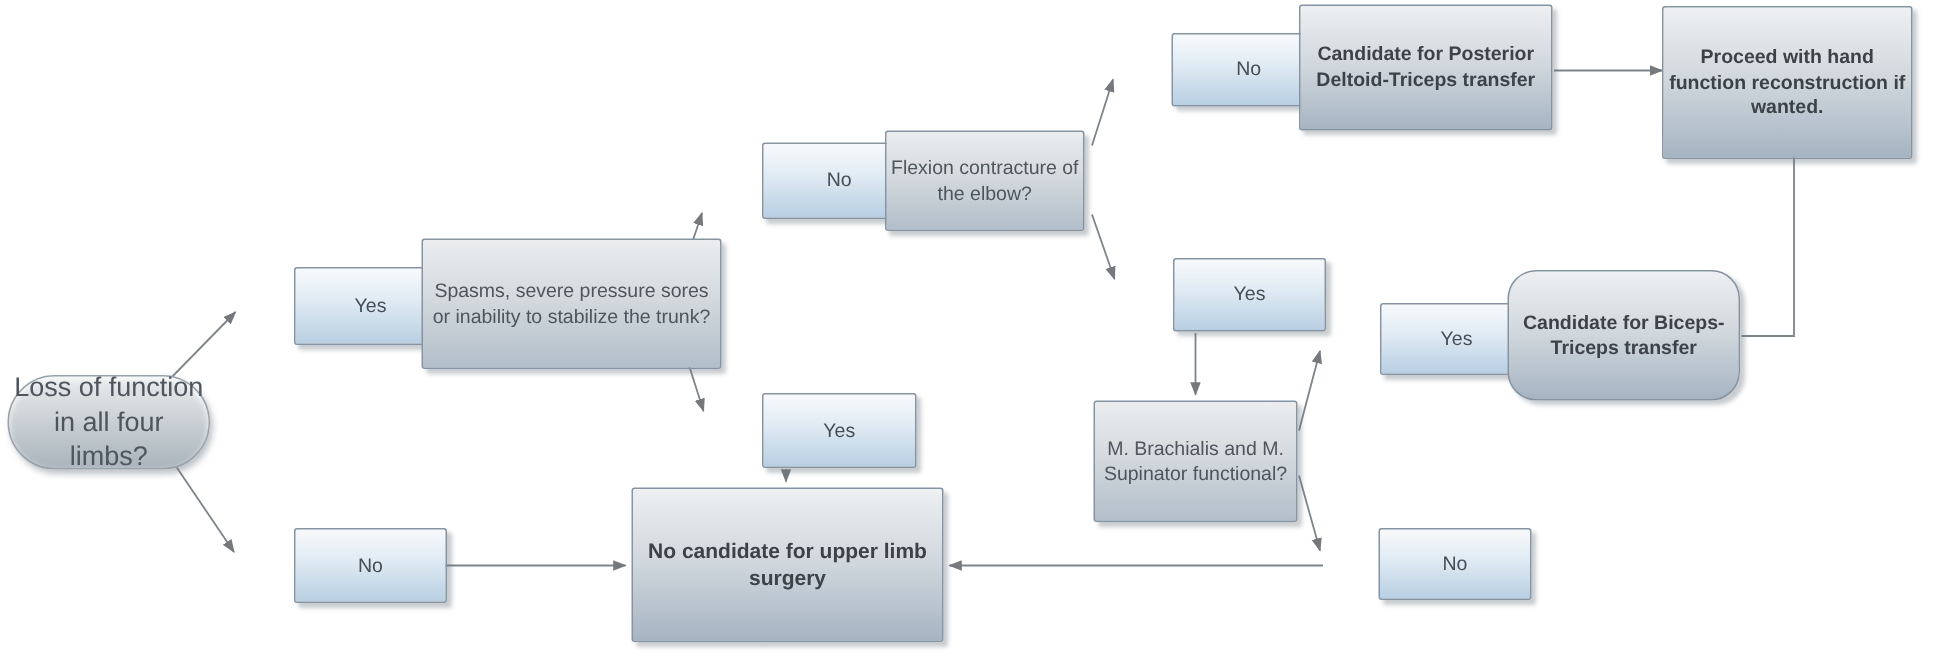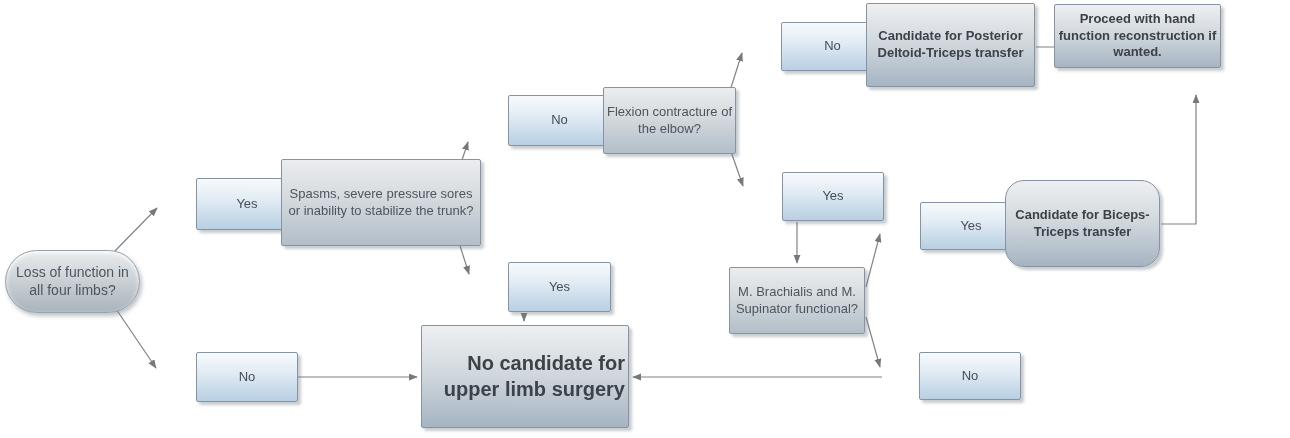--- a/index.html
+++ b/index.html
@@ -35,24 +35,24 @@
   .result{
     background:linear-gradient(180deg,#eef0f2 0%,#cfd6dc 50%,#a6b4c2 100%);
     font-weight:bold;
     color:#3c4248;
   }
   .terminator{
     border-radius:40px;
     border:1.5px solid #98a2aa;
     background:linear-gradient(180deg,#e9eced 0%,#c6cdd2 55%,#aab4bc 100%);
     box-shadow:2px 3px 4px rgba(110,120,130,0.45), inset 0 2px 4px rgba(255,255,255,0.85);
-    font-size:14px;
+    font-size:18px;
     color:#4e555d;
   }
-  .big{font-size:20px;text-align:right;}
+  .big{font-size:14px;}
 </style>
 </head>
 <body>
 
 <div id="canvas">
 
   <svg id="edges" viewBox="0 0 1290 438" xmlns="http://www.w3.org/2000/svg">
     <defs>
       <marker id="arr" markerWidth="10" markerHeight="8" refX="8.2" refY="3.5" orient="auto" markerUnits="userSpaceOnUse">
         <path d="M0,0 L9,3.5 L0,7 z" fill="#75797e"></path>
@@ -83,33 +83,33 @@
   <div class="node blue" style="left:160px;top:178px;width:102px;height:52px;">Yes</div>
 
   <div class="node blue" style="left:160px;top:352px;width:102px;height:50px;">No</div>
 
   <div class="node gray" style="left:281px;top:159px;width:200px;height:87px;">Spasms, severe pressure sores or inability to stabilize the trunk?</div>
 
   <div class="node blue" style="left:472px;top:95px;width:103px;height:51px;">No</div>
 
   <div class="node blue" style="left:472px;top:262px;width:103px;height:50px;">Yes</div>
 
-  <div class="node gray" style="left:603px;top:87px;width:133px;height:67px;">Flexion contracture of the elbow?</div>
+  <div class="node gray" style="left:590px;top:87px;width:133px;height:67px;">Flexion contracture of the elbow?</div>
 
   <div class="node blue" style="left:745px;top:22px;width:103px;height:49px;">No</div>
 
   <div class="node blue" style="left:746px;top:172px;width:102px;height:49px;">Yes</div>
 
-  <div class="node gray" style="left:729px;top:267px;width:136px;height:67px;">M. Brachialis and M. Supinator functional?</div>
+  <div class="node gray" style="left:729px;top:267px;width:136px;height:81px;">M. Brachialis and M. Supinator functional?</div>
 
   <div class="node blue" style="left:884px;top:202px;width:102px;height:48px;">Yes</div>
 
   <div class="node blue" style="left:883px;top:352px;width:102px;height:48px;">No</div>
 
   <div class="node result" style="left:866px;top:3px;width:169px;height:84px;">Candidate for Posterior Deltoid-Triceps transfer</div>
 
-  <div class="node result" style="left:1054px;top:4px;width:167px;height:64px;">Proceed with hand function reconstruction if wanted.</div>
+  <div class="node result" style="left:1108px;top:4px;width:167px;height:102px;">Proceed with hand function reconstruction if wanted.</div>
 
   <div class="node result" style="left:1005px;top:180px;width:155px;height:87px;border-radius:19px;">Candidate for Biceps-Triceps transfer</div>
 
   <div class="node result big" style="left:421px;top:325px;width:208px;height:103px;">No candidate for upper limb surgery</div>
 
 </div>
 
 </body></html>

